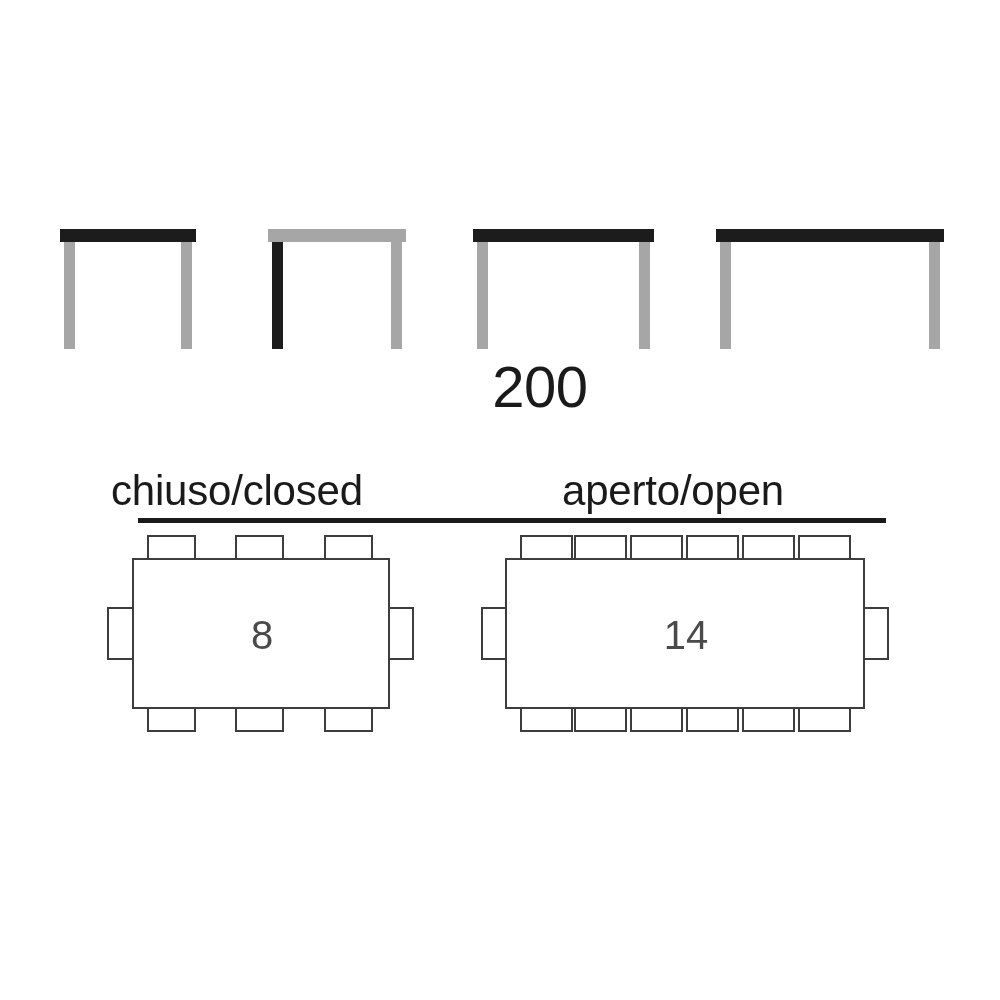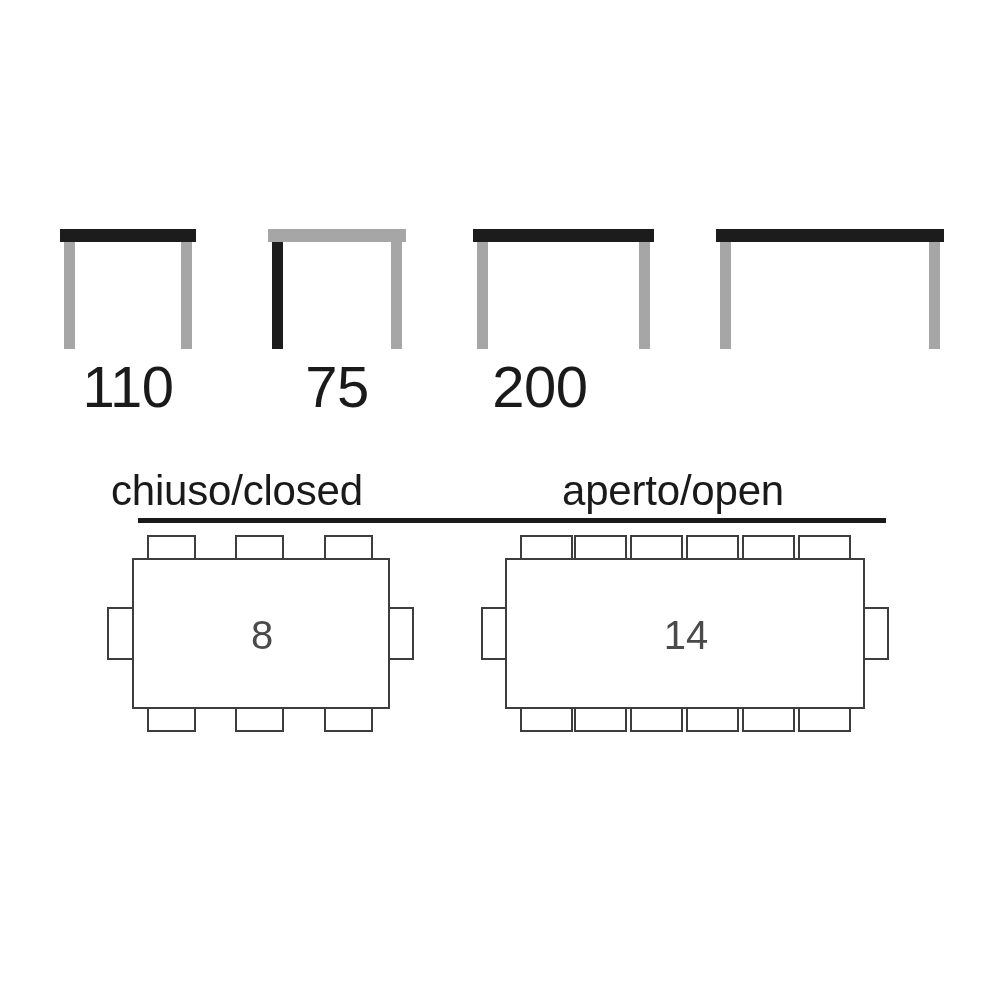--- a/index.html
+++ b/index.html
@@ -102,28 +102,26 @@
 </head>
 <body>
 
 <div id="diagram-root">
 
   <div class="elevation" style="left:60px; top:229px; width:136px; height:120px;">
     <div class="elev-top" style="background:#1c1c1c;"></div>
     <div class="elev-leg left" style="height:107px; background:#a6a6a6;"></div>
     <div class="elev-leg right" style="height:107px; background:#a6a6a6;"></div>
   </div>
-  <div class="dim-label" style="left:48px; top:358px; width:160px;">110</div>
 
   <div class="elevation" style="left:268px; top:229px; width:138px; height:120px;">
     <div class="elev-top" style="background:#a6a6a6;"></div>
     <div class="elev-leg left" style="height:107px; background:#1c1c1c;"></div>
     <div class="elev-leg right" style="height:107px; background:#a6a6a6;"></div>
   </div>
-  <div class="dim-label" style="left:257px; top:358px; width:160px;">75</div>
 
   <div class="elevation" style="left:473px; top:229px; width:181px; height:120px;">
     <div class="elev-top" style="background:#1c1c1c;"></div>
     <div class="elev-leg left" style="height:107px; background:#a6a6a6;"></div>
     <div class="elev-leg right" style="height:107px; background:#a6a6a6;"></div>
   </div>
   <div class="dim-label" style="left:460px; top:358px; width:160px;">200</div>
 
   <div class="elevation" style="left:716px; top:229px; width:228px; height:120px;">
     <div class="elev-top" style="background:#1c1c1c;"></div>

